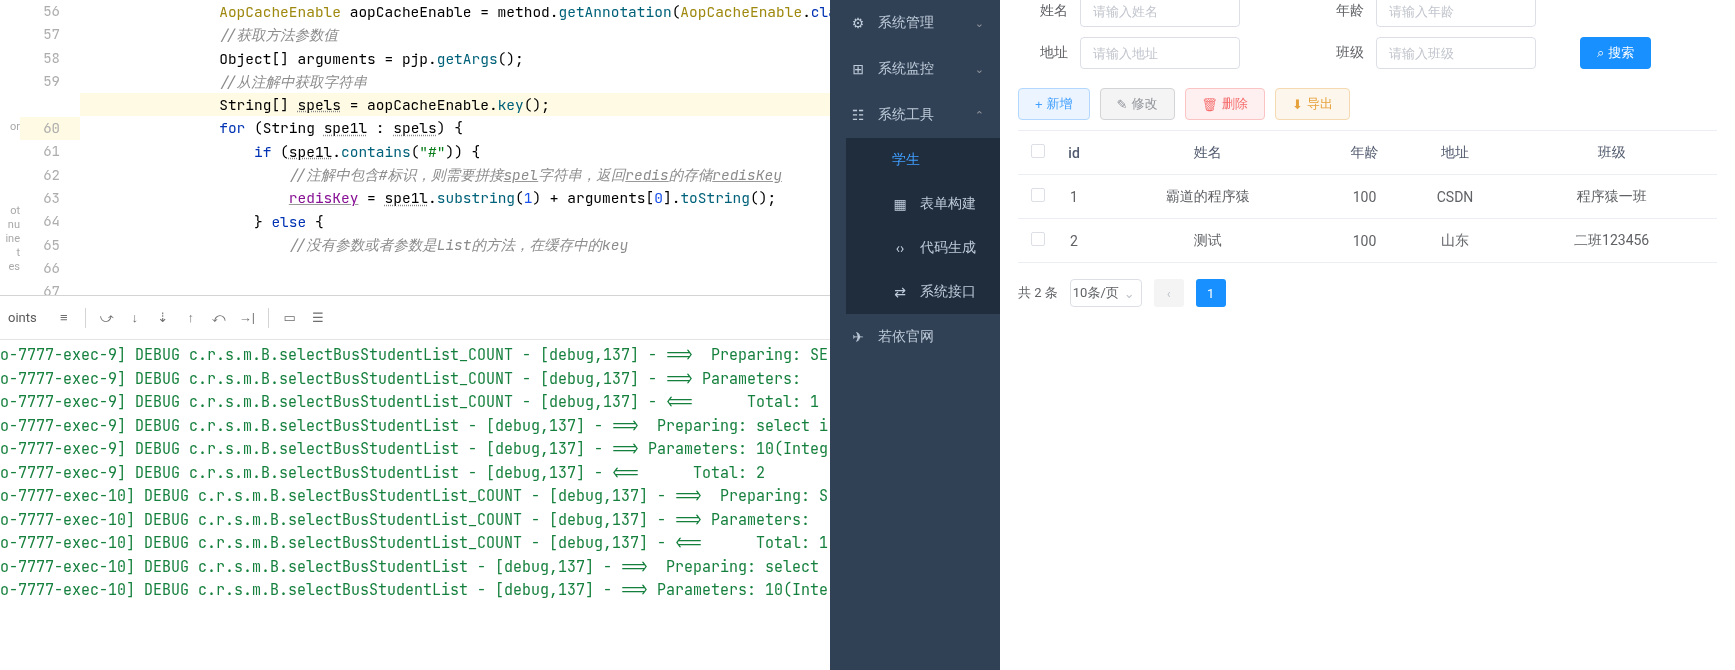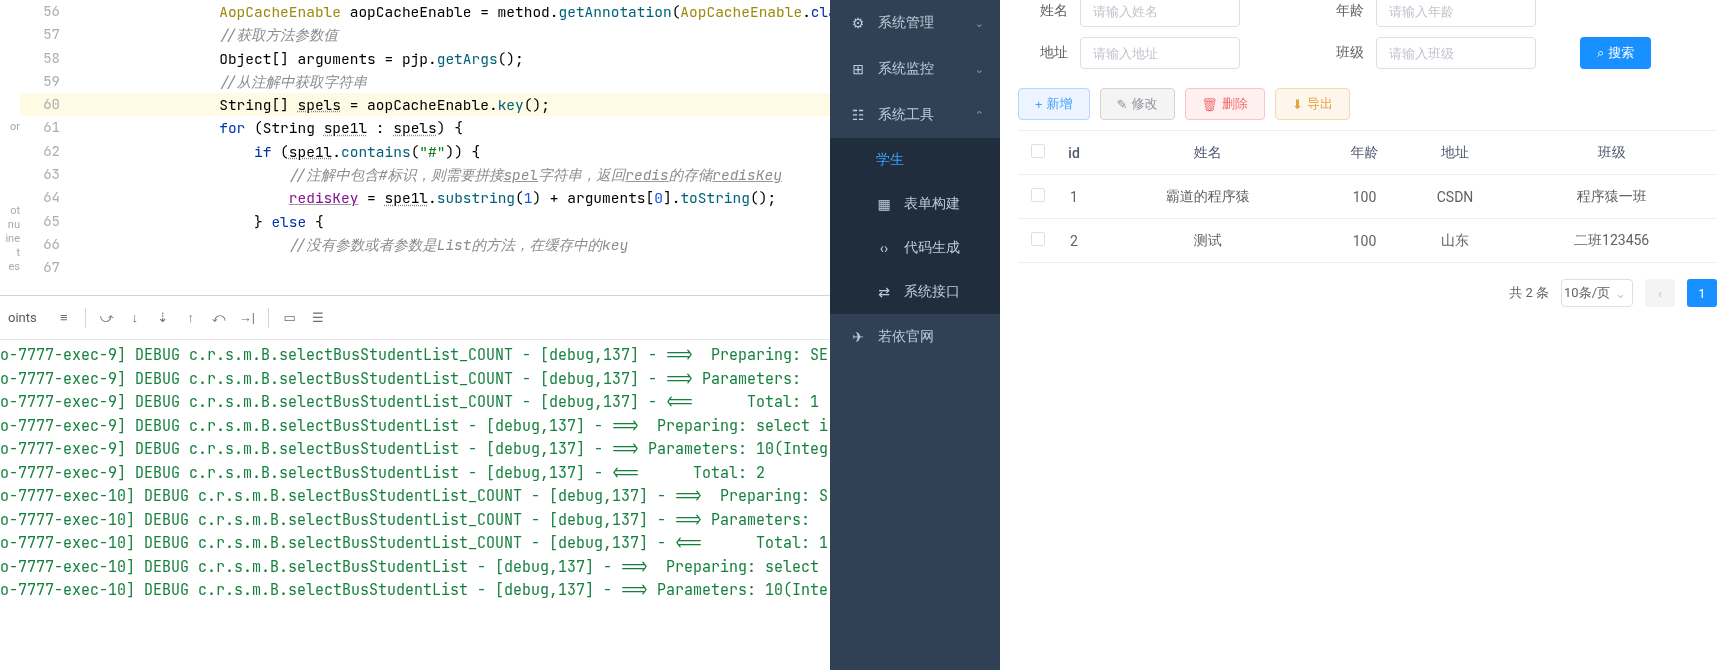--- a/index.html
+++ b/index.html
@@ -6,21 +6,21 @@
 body { font-family: -apple-system, BlinkMacSystemFont, "Segoe UI", Roboto, "Helvetica Neue", Arial, sans-serif; font-size: 13px; overflow: hidden; width: 1735px; height: 670px; background: #fff; }
 
 
 .ide-panel { position: absolute; left: 0; top: 0; width: 830px; height: 670px; background: #fff; }
 .gutter { position: absolute; left: 20px; top: 0; width: 60px; }
 .left-stub { position: absolute; left: 0; top: 0; width: 20px; height: 670px; color: #a9a9a9; font-size: 11px; line-height: 14px; padding-top: 120px; text-align: right; overflow: hidden; }
 .code-area { position: absolute; left: 80px; top: 0; width: 750px; }
 .line { height: 23.3px; line-height: 23.3px; font-family: "JetBrains Mono", Consolas, monospace; font-size: 14.5px; white-space: pre; }
 .lineno { color: #adadad; text-align: right; padding-right: 20px; font-family: "JetBrains Mono", Consolas, monospace; font-size: 14px; }
 .line.highlight { background: #fffae3; }
-.highlight-gutter { background: #fffae3; }
+.highlight-gutter { background: #fffae3; margin-top: 24px; }
 .kw { color: #0033b3; }
 .str { color: #067d17; }
 .num { color: #1750eb; }
 .comment { color: #8c8c8c; font-style: italic; }
 .method { color: #00627a; }
 .anno { color: #9e880d; }
 .field { color: #871094; }
 .ident { color: #000; }
 .underline { text-decoration: underline; text-decoration-color: #999; text-decoration-style: solid; }
 .wavy { text-decoration: underline; text-decoration-style: dotted; text-decoration-color: #888; }
@@ -30,21 +30,21 @@
 .debug-toolbar { height: 44px; border-bottom: 1px solid #e4e4e4; display: flex; align-items: center; padding: 0 8px; gap: 6px; }
 .tb-text { color: #595959; font-size: 13px; padding-right: 10px; }
 .tb-icon { width: 22px; height: 22px; display: flex; align-items: center; justify-content: center; color: #6e6e6e; cursor: pointer; }
 .tb-sep { width: 1px; height: 20px; background: #d4d4d4; margin: 0 4px; }
 .console { padding: 4px 0 0 0; font-family: "JetBrains Mono", Consolas, monospace; font-size: 15px; line-height: 23.5px; color: #15803d; white-space: pre; overflow: hidden; }
 .console-line { padding-left: 0; }
 
 
 .admin-sidebar { position: absolute; left: 830px; top: 0; width: 170px; height: 670px; background: #304156; color: #bfcbd9; }
 .menu-item { height: 46px; display: flex; align-items: center; padding-left: 20px; gap: 12px; cursor: pointer; font-size: 14px; position: relative; }
-.menu-item.sub { padding-left: 46px; background: #1f2d3d; color: #bfcbd9; height: 44px; }
+.menu-item.sub { padding-left: 46px; background: #1f2d3d; color: #bfcbd9; height: 44px; margin-left: 16px; }
 .menu-item.sub.active { color: #409eff; }
 .menu-icon { width: 16px; display: inline-flex; justify-content: center; }
 .menu-arrow { position: absolute; right: 16px; font-size: 11px; color: #909399; }
 
 
 .admin-content { position: absolute; left: 1000px; top: 0; width: 735px; height: 532px; background: #fff; padding: 0 18px 0 18px; }
 .form-row { display: flex; align-items: center; gap: 12px; height: 42px; }
 .form-label { width: 50px; text-align: right; color: #606266; font-size: 14px; }
 .form-input { height: 32px; border: 1px solid #dcdfe6; border-radius: 4px; padding: 0 12px; font-size: 13px; color: #606266; width: 160px; }
 .form-input::placeholder { color: #c0c4cc; }
@@ -54,21 +54,21 @@
 .btn-edit { background: #f4f4f5; color: #909399; border-color: #d3d4d6; }
 .btn-del { background: #fef0f0; color: #f56c6c; border-color: #fbc4c4; }
 .btn-exp { background: #fdf6ec; color: #e6a23c; border-color: #f5dab1; }
 .action-row { display: flex; gap: 10px; padding: 14px 0 10px; }
 
 .table { width: 100%; border-collapse: collapse; font-size: 14px; }
 .table th { font-weight: 500; color: #515a6e; background: #fff; height: 44px; border-bottom: 1px solid #ebeef5; text-align: center; border-top: 1px solid #ebeef5; }
 .table td { height: 44px; text-align: center; color: #606266; border-bottom: 1px solid #ebeef5; }
 .checkbox { width: 14px; height: 14px; border: 1px solid #dcdfe6; border-radius: 2px; display: inline-block; }
 
-.pager { display: flex; justify-content: flex-end; align-items: center; gap: 12px; padding: 16px 0; font-size: 13px; color: #606266; }
+.pager { display: flex; align-items: center; gap: 12px; padding: 16px 0; font-size: 13px; color: #606266; }
 .page-select { height: 28px; border: 1px solid #dcdfe6; border-radius: 4px; padding: 0 22px 0 2px; background: #fff; position: relative; display: inline-flex; align-items: center; }
 .page-select:after { content: "⌄"; position: absolute; right: 6px; color: #c0c4cc; }
 .page-btn { width: 30px; height: 28px; background: #f4f4f5; border-radius: 3px; display: inline-flex; align-items: center; justify-content: center; color: #c0c4cc; }
 .page-btn.active { background: #1890ff; color: #fff; }
 </style>
 </head>
 <body>
 
 <div class="ide-panel">
   <div class="left-stub" id="left-stub">

